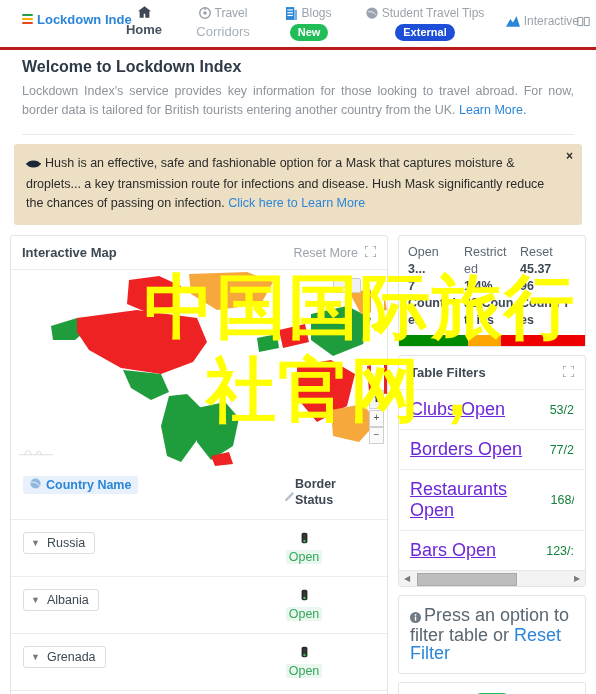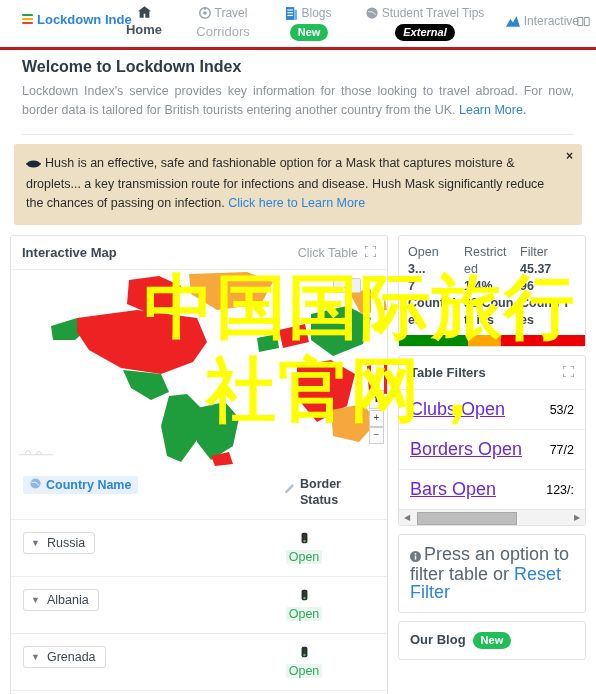--- a/index.html
+++ b/index.html
@@ -26,21 +26,21 @@
   .navitem{position:absolute;text-align:center;}
   .navitem .top{display:flex;align-items:center;justify-content:center;gap:4px;
                 color:#9aa3ad;font-size:12px;white-space:nowrap;line-height:14px;}
   .navitem .top svg{display:block;}
   .navitem .sub{margin-top:4px;font-size:13px;line-height:15px;white-space:nowrap;}
   .sub-dark{color:#45525f;font-weight:600;}
   .sub-grey{color:#a7b0b9;}
   .badge{display:inline-block;padding:2px 8px 3px;border-radius:9px;color:#fff;
          font-size:11px;font-weight:700;line-height:12px;}
   .badge-new{background:#21bd59;}
-  .badge-ext{background:#000000;font-style:italic;}
+  .badge-ext{background:#1d4ed8;}
 
   .nav-home{left:113px;top:6px;width:62px;}
   .nav-corr{left:178px;top:6px;width:90px;}
   .nav-blogs{left:270px;top:6px;width:78px;}
   .nav-stt{left:350px;top:6px;width:150px;}
   .nav-stat{right:6px;top:14px;}
   .nav-stat .top{color:#9aa3ad;font-size:12px;}
 
   
   .welcome{padding:8px 22px 6px 22px;}
@@ -87,21 +87,21 @@
   .zbtn.plus{top:140px;}
   .zbtn.minus{top:157px;}
   .map-wave{position:absolute;left:8px;bottom:7px;opacity:.35;}
 
   
   .tbl-head{display:flex;align-items:flex-start;padding:10px 12px 11px;border-bottom:1px solid #ececec;}
   .tbl-head .c1{flex:1;}
   .tbl-head .c2{width:92px;}
   .chip-country{display:inline-flex;align-items:center;gap:5px;background:#e8f1fb;
      color:#2c86d8;font-size:12.5px;font-weight:600;padding:2px 7px;border-radius:2px;cursor:pointer;}
-  .bstat{display:flex;align-items:center;gap:5px;font-size:12.5px;
+  .bstat{display:flex;align-items:flex-end;font-size:12.5px;
      font-weight:600;color:#3d4852;line-height:16px;}
   .tbl-row{display:flex;align-items:flex-start;padding:12px;border-bottom:1px solid #ececec;min-height:30px;}
   .tbl-row .c1{flex:1;}
   .tbl-row .c2{width:92px;text-align:left;}
   .ctry-btn{display:inline-flex;align-items:center;gap:7px;border:1px solid #dcdcdc;
      border-radius:3px;padding:3px 9px 3px 7px;font-size:12.5px;color:#3d4852;
      background:#fff;cursor:pointer;}
   .chev{color:#6f7a85;font-size:9px;line-height:9px;}
   .status-cell{display:flex;flex-direction:column;align-items:center;width:42px;}
   .tl-ico{display:block;}
@@ -113,21 +113,21 @@
   .gb-cols{display:flex;padding:0 9px;}
   .gb-col{flex:1;padding-right:5px;}
   .gb-lbl{font-size:12.5px;color:#5a6671;line-height:17px;}
   .gb-val{font-size:12.5px;color:#3d4852;font-weight:600;line-height:17px;word-break:break-all;}
   .gb-bar{display:flex;height:11px;margin-top:6px;}
   .gb-bar span{display:block;}
 
   .fil-row{display:flex;align-items:center;justify-content:space-between;
      padding:9px 11px;border-bottom:1px solid #ececec;cursor:pointer;}
   .fil-name{font-size:18px;color:#6d28d9;text-decoration:underline;}
-  .fil-val{font-size:12.5px;color:#000000;white-space:nowrap;overflow:hidden;}
+  .fil-val{font-size:12.5px;color:#15803d;white-space:nowrap;overflow:hidden;}
   .hscroll{display:flex;align-items:center;height:15px;background:#f3f3f3;
     border-top:1px solid #e6e6e6;padding:0 2px;}
   .hscroll .arw{color:#7a7a7a;font-size:8px;width:12px;text-align:center;cursor:pointer;}
   .hscroll .track{flex:1;height:11px;position:relative;}
   .hscroll .thumb{position:absolute;left:4px;top:0;width:98px;height:11px;
     background:#bdbdbd;border:1px solid #a8a8a8;}
   .fil-note{padding:10px 11px 11px;font-size:18px;line-height:18px;color:#5a6671;}
   .fil-note a{color:#2c86d8;text-decoration:none;}
   .info-ico{display:inline-block;vertical-align:-2px;margin-right:3px;}
   .blog-head{display:flex;align-items:flex-start;gap:7px;padding:10px 11px;}
@@ -250,21 +250,21 @@
   </div>
 
   <div class="main">
 
     <div class="col-left">
 
       <div class="card">
         <div class="card-head">
           <span class="card-title">Interactive Map</span>
           <span class="card-head-right">
-            <span class="reset-link">Click Table</span>
+            <span class="reset-link">Reset More</span>
             <span class="expand-ico">
               <svg width="11" height="11" viewBox="0 0 12 12">
                   <path d="M0 3.6V0h3.6M12 3.6V0H8.4M0 8.4V12h3.6M12 8.4V12H8.4" fill="none" stroke="#7b8590" stroke-width="1.3"></path>
                 </svg>
             </span>
           </span>
         </div>
 
         <div class="mapwrap">
           <svg class="mapsvg" width="376" height="196" viewBox="0 0 376 196">
@@ -413,21 +413,21 @@
               <div class="gb-val">7</div>
               <div class="gb-val">Countr ies</div>
             </div>
             <div class="gb-col">
               <div class="gb-lbl">Restrict ed</div>
               <div class="gb-val"></div>
               <div class="gb-val">1.4%</div>
               <div class="gb-val">33 Countr ies</div>
             </div>
             <div class="gb-col">
-              <div class="gb-lbl">Filter</div>
+              <div class="gb-lbl">Reset</div>
               <div class="gb-val">45.37</div>
               <div class="gb-val">96</div>
               <div class="gb-val">Countr ies</div>
             </div>
           </div>
           <div class="gb-bar">
             <span style="width:37%;background:#008a00;"></span>
             <span style="width:18%;background:#ffa500;"></span>
             <span style="width:45%;background:#ee0000;"></span>
           </div>
@@ -443,20 +443,24 @@
               </svg>
           </span>
         </div>
         <div class="fil-row">
           <span class="fil-name">Clubs Open</span>
           <span class="fil-val">53/2</span>
         </div>
         <div class="fil-row">
           <span class="fil-name">Borders Open</span>
           <span class="fil-val">77/2</span>
+        </div>
+        <div class="fil-row">
+          <span class="fil-name">Restaurants Open</span>
+          <span class="fil-val">168/</span>
         </div>
         <div class="fil-row" style="border-bottom:none;">
           <span class="fil-name">Bars Open</span>
           <span class="fil-val">123/:</span>
         </div>
         <div class="hscroll">
           <span class="arw">◀</span>
           <span class="track">
             <span class="thumb"></span>
           </span>

